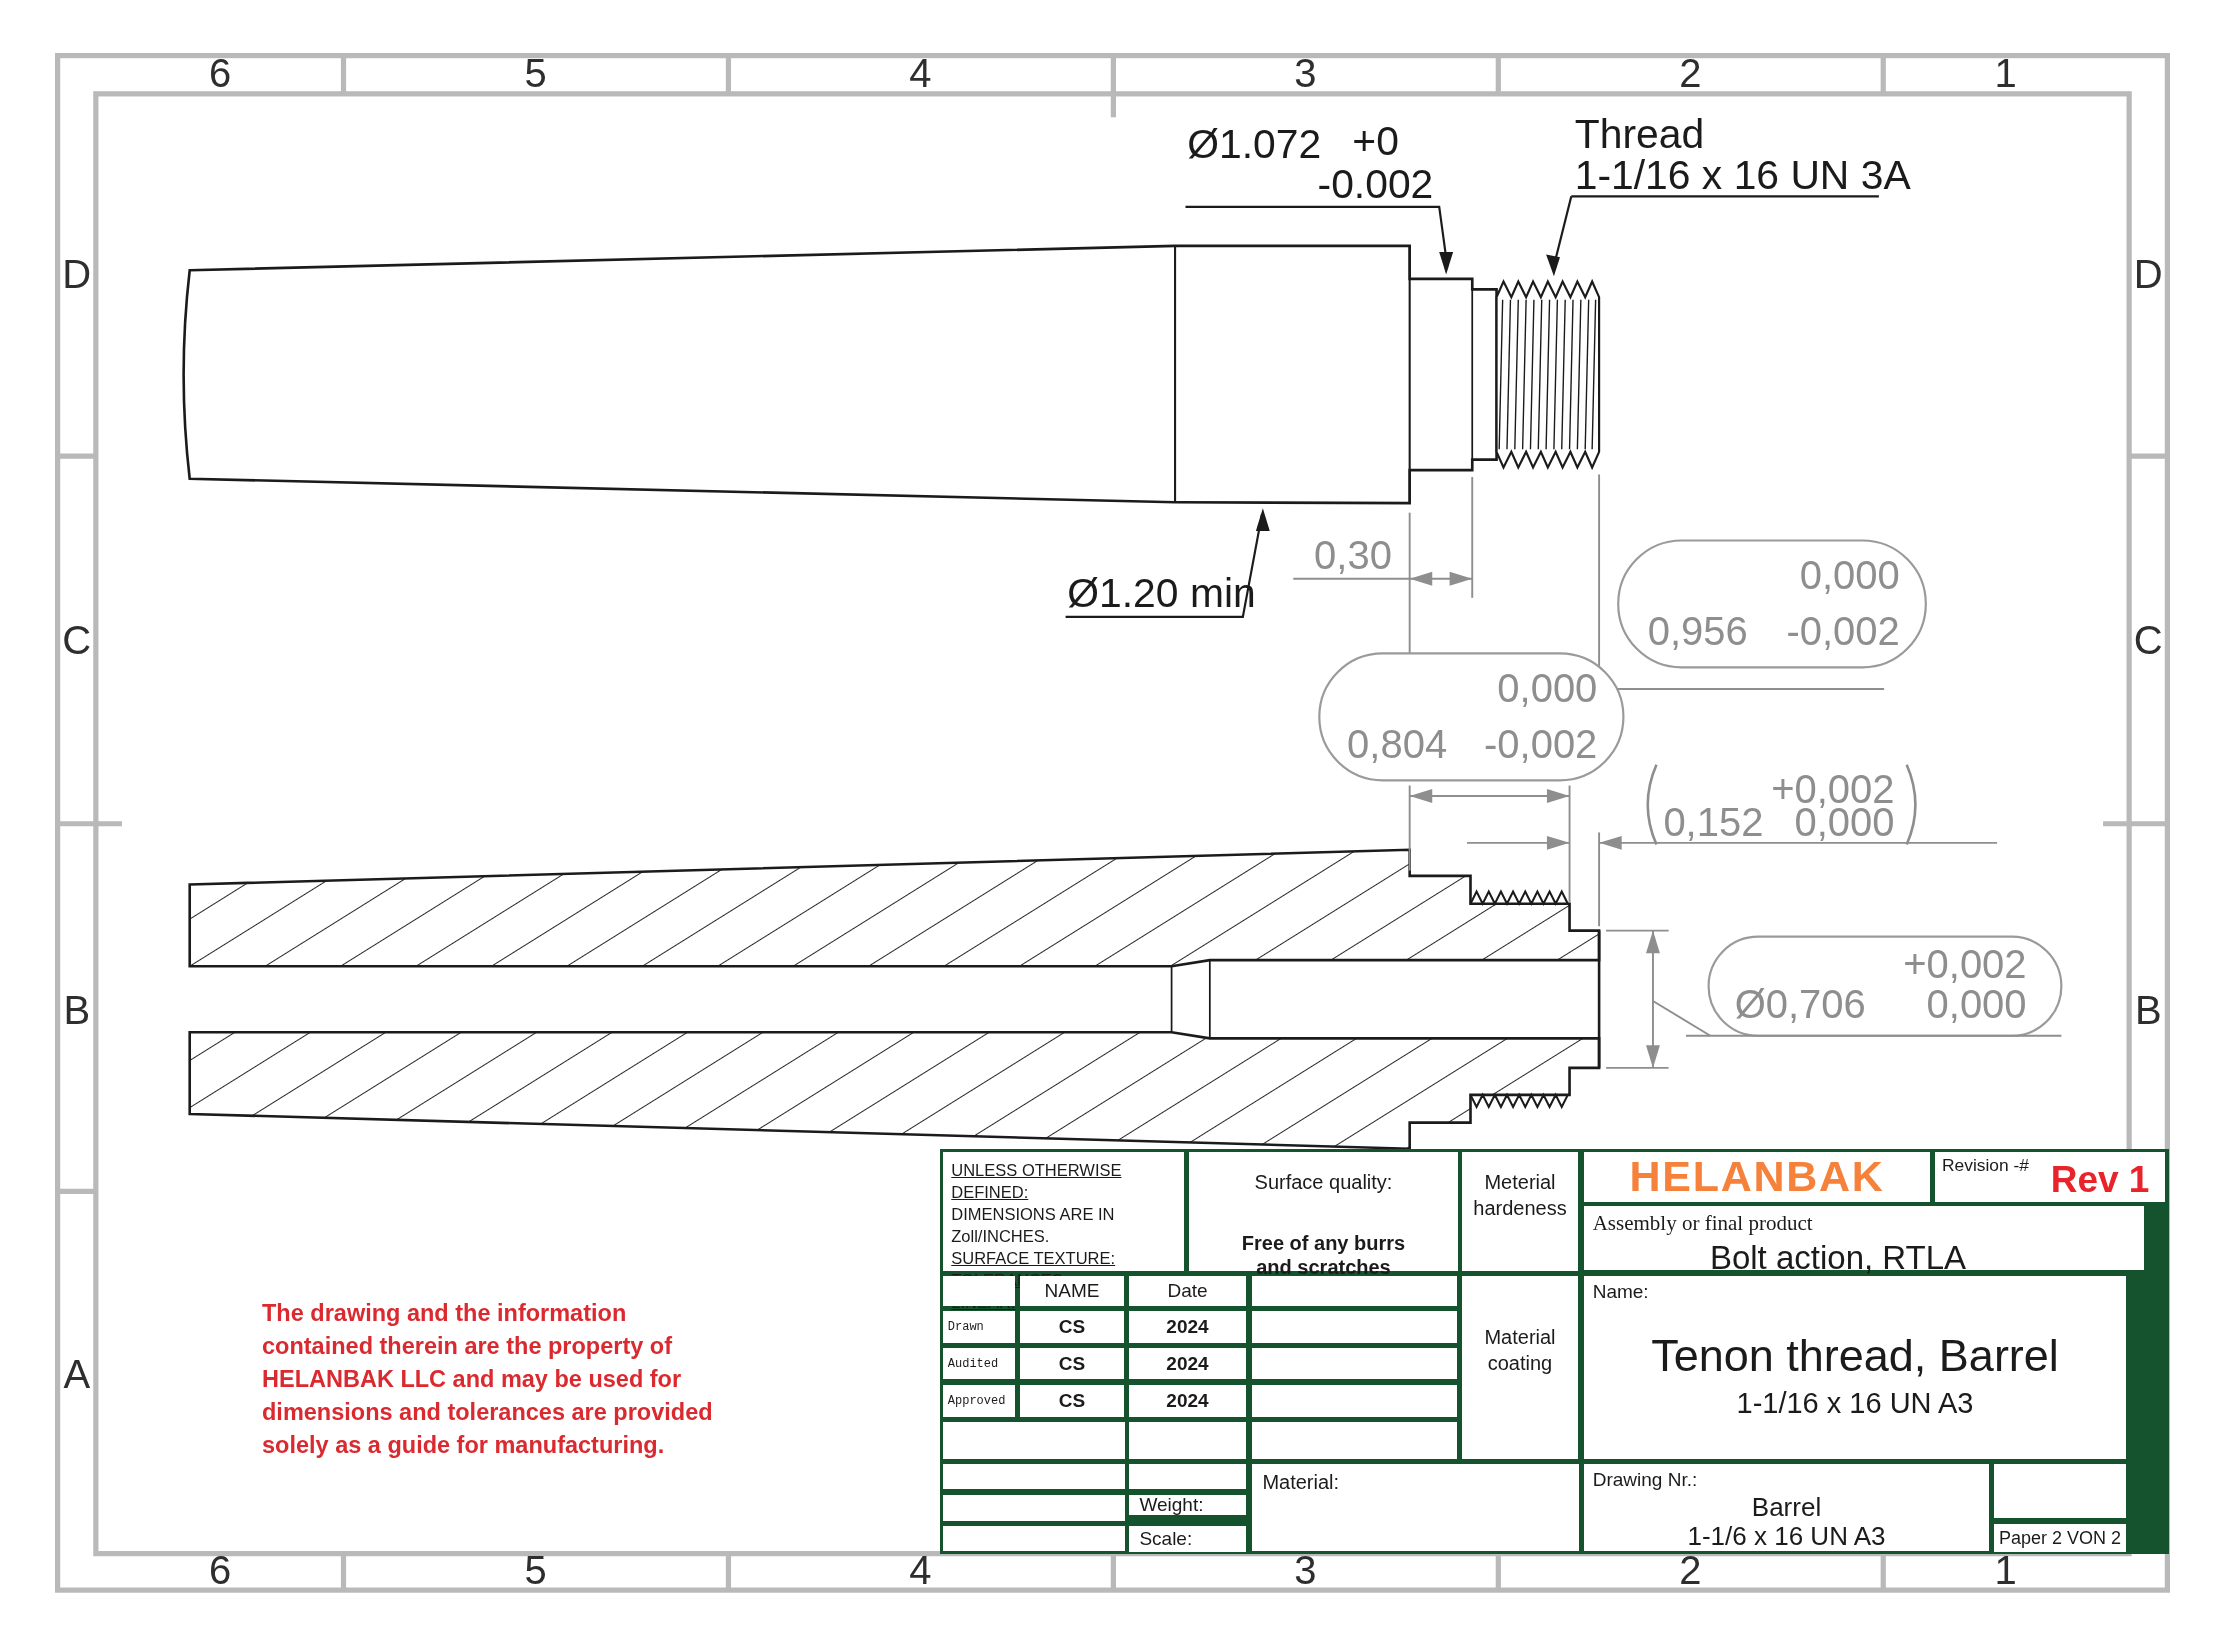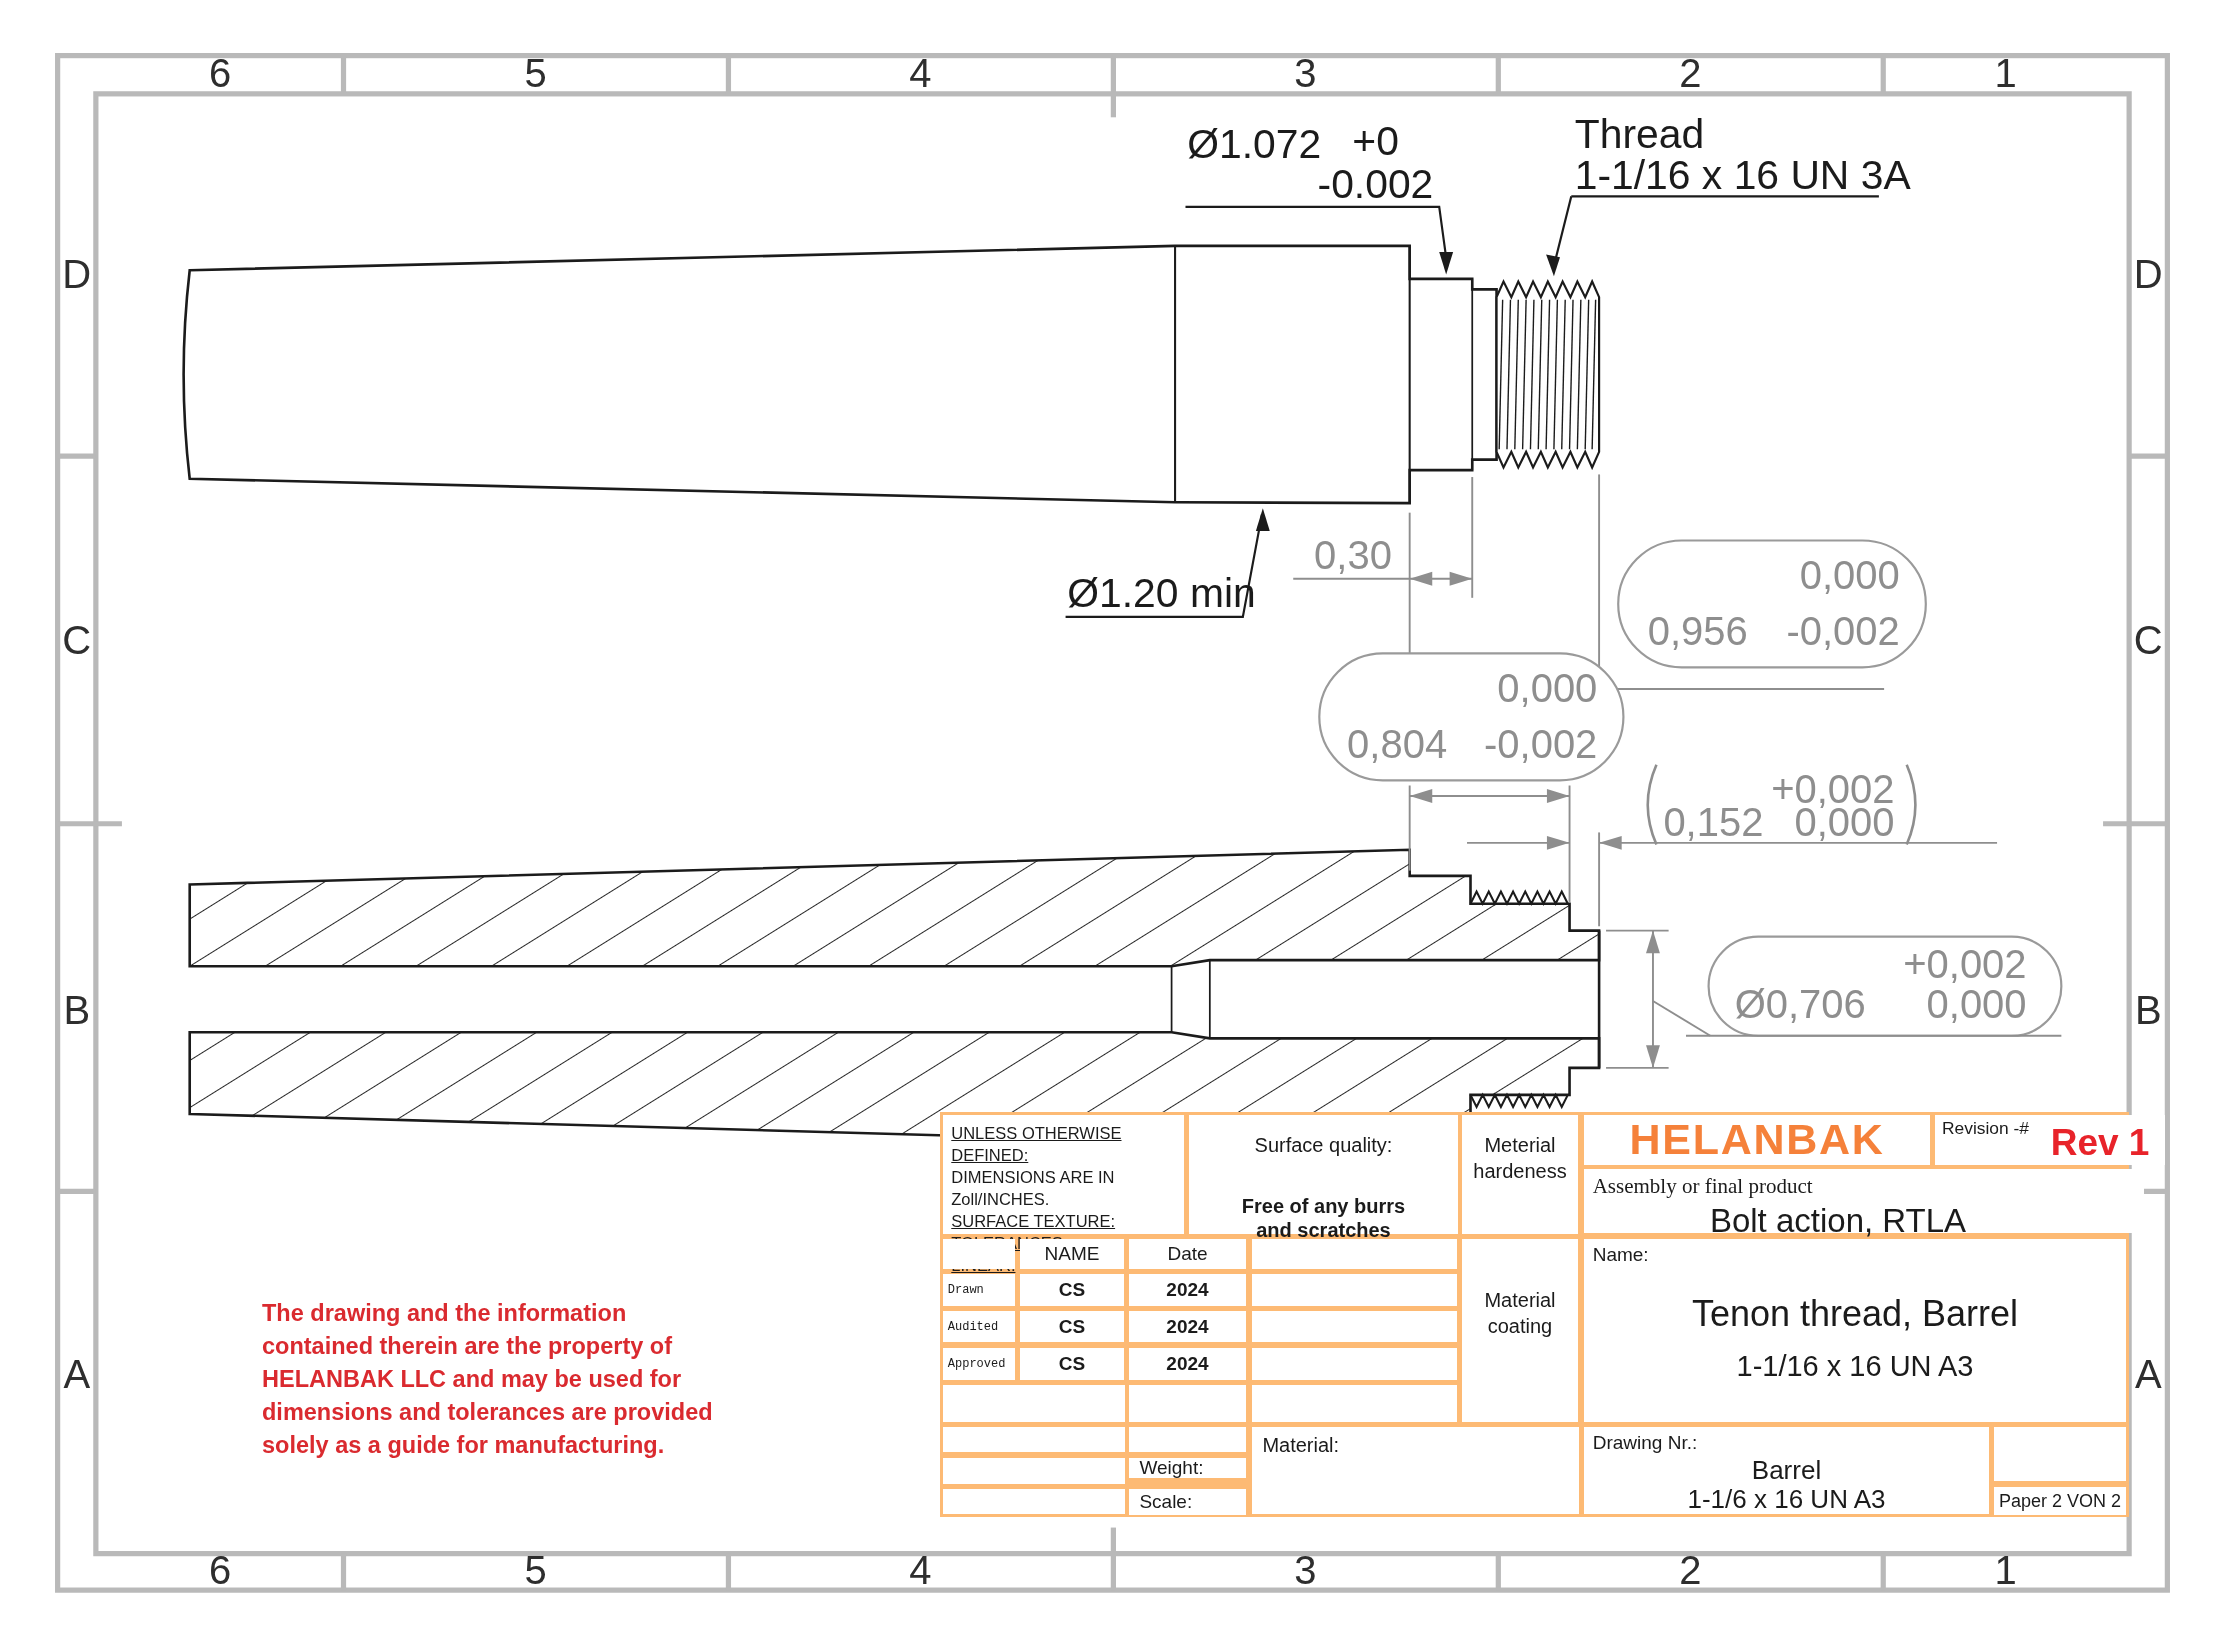--- a/index.html
+++ b/index.html
@@ -3,38 +3,38 @@
 <meta charset="utf-8">
 <style>
   html,body{margin:0;padding:0;background:#fff;}
   body{font-family:"Liberation Sans",sans-serif;}
   #sheet{position:relative;width:2225px;height:1644px;background:#fff;overflow:hidden;}
   #sheet svg{position:absolute;left:0;top:0;}
   .dimtxt{fill:#8e8e8e;font-size:46px;font-family:"Liberation Sans",sans-serif;}
   .calltxt{fill:#1b1b1b;font-size:47px;font-family:"Liberation Sans",sans-serif;}
   .zonetxt{fill:#2e2e2e;font-size:46px;font-family:"Liberation Sans",sans-serif;}
   
-  #tb{position:absolute;left:940px;top:1112px;width:1189px;height:405px;background:#fdba74;}
+  #tb{position:absolute;left:940px;top:1149px;width:1189px;height:405px;background:#14532d;padding-left:40px;}
   .cell{position:absolute;background:#fff;box-sizing:border-box;color:#1b1b1b;}
   .notes{font-size:16.5px;line-height:22px;padding:7px 0 0 8.7px;}
   .notes .u{text-decoration:underline;}
   .surface{display:flex;flex-direction:column;align-items:center;text-align:center;font-size:20px;padding-top:19px;}
   .surface .val{font-weight:bold;margin-top:37px;line-height:24px;}
   .hardeness,.coating{display:flex;align-items:flex-start;justify-content:center;text-align:center;font-size:20px;line-height:26px;padding-top:17.4px;}
   .coating{padding-top:48px;}
   .brand{display:flex;align-items:center;justify-content:center;font-size:43px;font-weight:bold;color:#f5813a;letter-spacing:1.7px;}
   .rev{padding:3.5px 0 0 7px;font-size:17.4px;}
   .rev .revval{position:absolute;right:15.6px;top:7px;font-size:37px;font-weight:bold;color:#e8232a;}
   .assembly{font-family:"Liberation Serif",serif;font-size:21px;padding:5.2px 0 0 8.7px;}
   .assembly .val{position:absolute;left:0;right:52px;top:33px;text-align:center;font-family:"Liberation Sans",sans-serif;font-size:33px;}
   .thead{display:flex;align-items:center;justify-content:center;font-size:19px;}
   .trole{display:flex;align-items:center;font-size:12px;padding-left:5.2px;font-family:Liberation Mono, monospace;}
   .tval{display:flex;align-items:center;justify-content:center;font-size:19px;font-weight:bold;}
   .namecell{font-size:19px;padding:5.2px 0 0 8.7px;}
-  .namecell .big{position:absolute;left:0;right:0;top:54px;text-align:center;font-size:36px;}
+  .namecell .big{position:absolute;left:0;right:0;top:54px;text-align:center;font-size:45px;}
   .namecell .spec{position:absolute;left:0;right:0;top:111px;text-align:center;font-size:29px;}
   .material{font-size:20px;padding:7px 0 0 10.4px;}
   .wlabel{display:flex;align-items:center;padding-left:10.4px;font-size:19px;}
   .drawnr{font-size:19px;padding:5.2px 0 0 8.7px;}
   .drawnr .l1{position:absolute;left:0;right:0;top:28px;text-align:center;font-size:26px;}
   .drawnr .l2{position:absolute;left:0;right:0;top:57px;text-align:center;font-size:26px;}
   .paper{display:flex;align-items:center;justify-content:center;font-size:18px;}
   #disclaimer{position:absolute;left:262px;top:1297px;width:660px;color:#da2a2f;font-weight:bold;font-size:23.5px;line-height:33px;}
 </style>
 </head>

